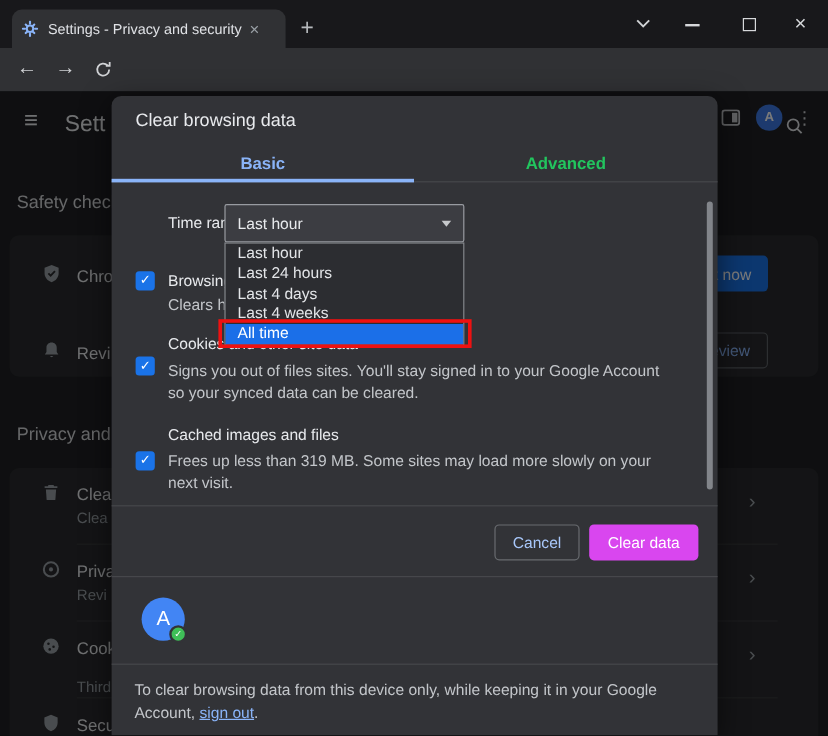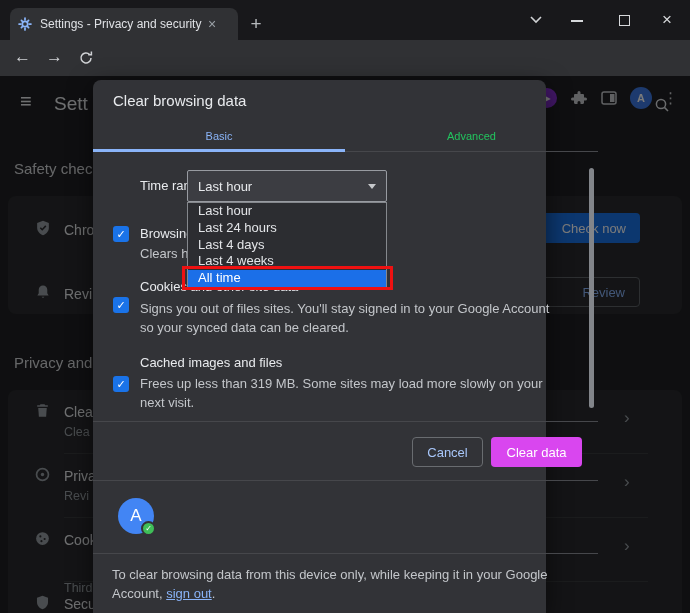--- a/index.html
+++ b/index.html
@@ -28,24 +28,24 @@
   .omni-url{font-size:12.5px;color:#bfc2c6;}
   
   .heading{font-size:15px;color:#d5d7da;}
   .card{background:#2a2b2e;border-radius:8px;}
   .rowtitle{font-size:14px;color:#e8eaed;}
   .rowsub{font-size:12.5px;color:#9aa0a6;}
   .chev{font-size:17px;color:#9aa0a6;}
   .divline{height:1px;background:#3a3b3e;}
   .scrim{left:0;top:76px;width:690px;height:537px;background:rgba(0,0,0,0.52);}
   
-  .dialog{left:93px;top:80px;width:453px;height:533px;background:#323337;
+  .dialog{left:93px;top:80px;width:505px;height:533px;background:#323337;
           border-radius:8px 8px 0 0;box-shadow:0 6px 24px rgba(0,0,0,.55);}
   .dlg-title{font-size:15px;font-weight:500;color:#e8eaed;}
-  .dlg-tab{height:32px;font-size:11px;font-weight:400;}
+  .dlg-tab{height:32px;font-size:14px;font-weight:700;}
   .ddivider{width:505px;height:1px;background:#46474b;left:0;}
   .cb{width:16px;height:16px;border-radius:3px;background:#1a73e8;color:#fff;
       font-size:11px;line-height:16px;text-align:center;}
   .cblabel{font-size:13px;color:#e8eaed;}
   .cbdesc{font-size:13px;color:#c3c6ca;line-height:19px;}
   .select{background:#3c3d42;border:1px solid #989ba1;border-radius:2px;
           display:flex;align-items:center;}
   .caret{width:0;height:0;border-left:4.5px solid transparent;
          border-right:4.5px solid transparent;border-top:5px solid #c6c8cb;}
   .menu{background:#2c2d31;border:1px solid #85888d;z-index:8;}
@@ -204,21 +204,21 @@
 
   <div class="abs" style="left:34px;top:530px;">
     <svg width="17" height="17" viewBox="0 0 16 16">
       <circle cx="8" cy="8" r="6" fill="#9aa0a6"></circle>
       <circle cx="6" cy="6" r="1" fill="#2a2b2e"></circle>
         <circle cx="10" cy="8.5" r="1" fill="#2a2b2e"></circle>
         <circle cx="7" cy="10.5" r="1" fill="#2a2b2e"></circle>
     </svg>
   </div>
   <div class="abs rowtitle nw" style="left:64px;top:532px;">Cook</div>
-  <div class="abs rowsub nw" style="left:64px;top:581px;text-align:right;">Third</div>
+  <div class="abs rowsub nw" style="left:64px;top:566px;text-align:right;">Third</div>
   <div class="abs chev" style="left:624px;top:536px;">›</div>
   <div class="abs divline" style="left:64px;top:581px;width:584px;"></div>
 
   <div class="abs" style="left:34px;top:594px;">
     <svg width="17" height="17" viewBox="0 0 16 16">
       <path d="M8 1.6 13.2 3.6v4c0 3.4-2.2 5.8-5.2 6.8-3-1-5.2-3.4-5.2-6.8v-4z" fill="#9aa0a6"></path>
     </svg>
   </div>
   <div class="abs rowtitle nw" style="left:64px;top:596px;">Secu</div>
 

